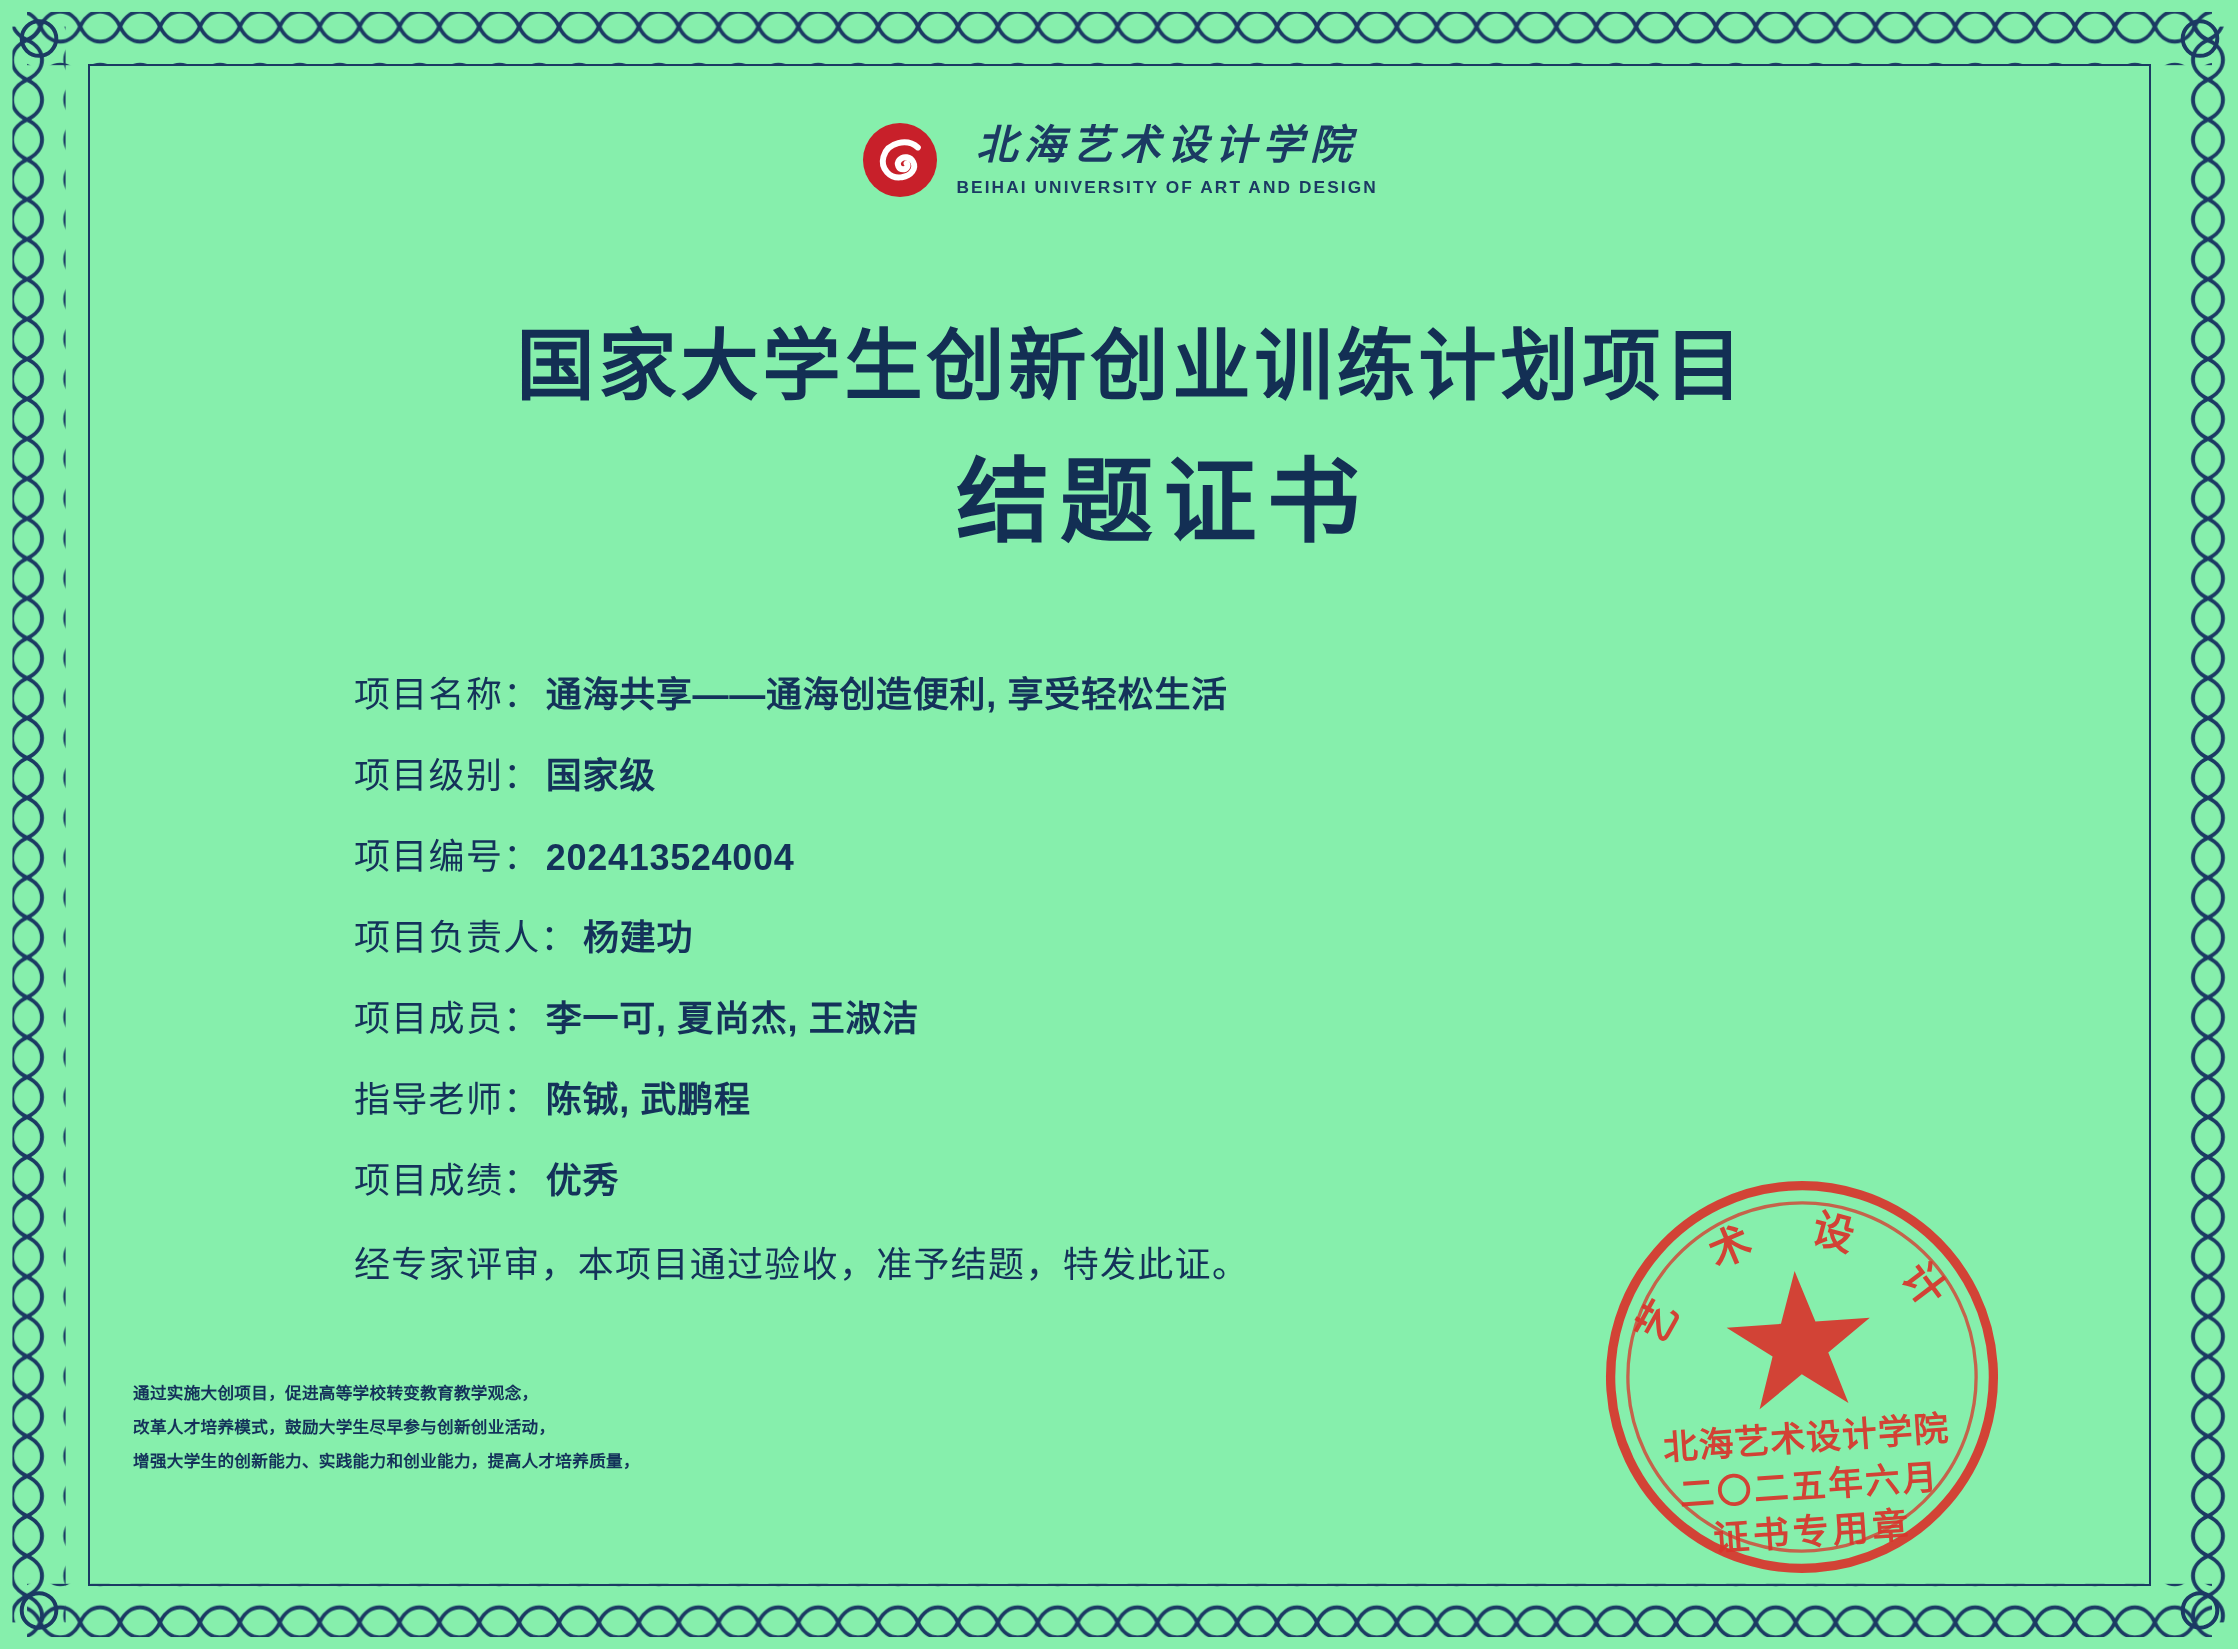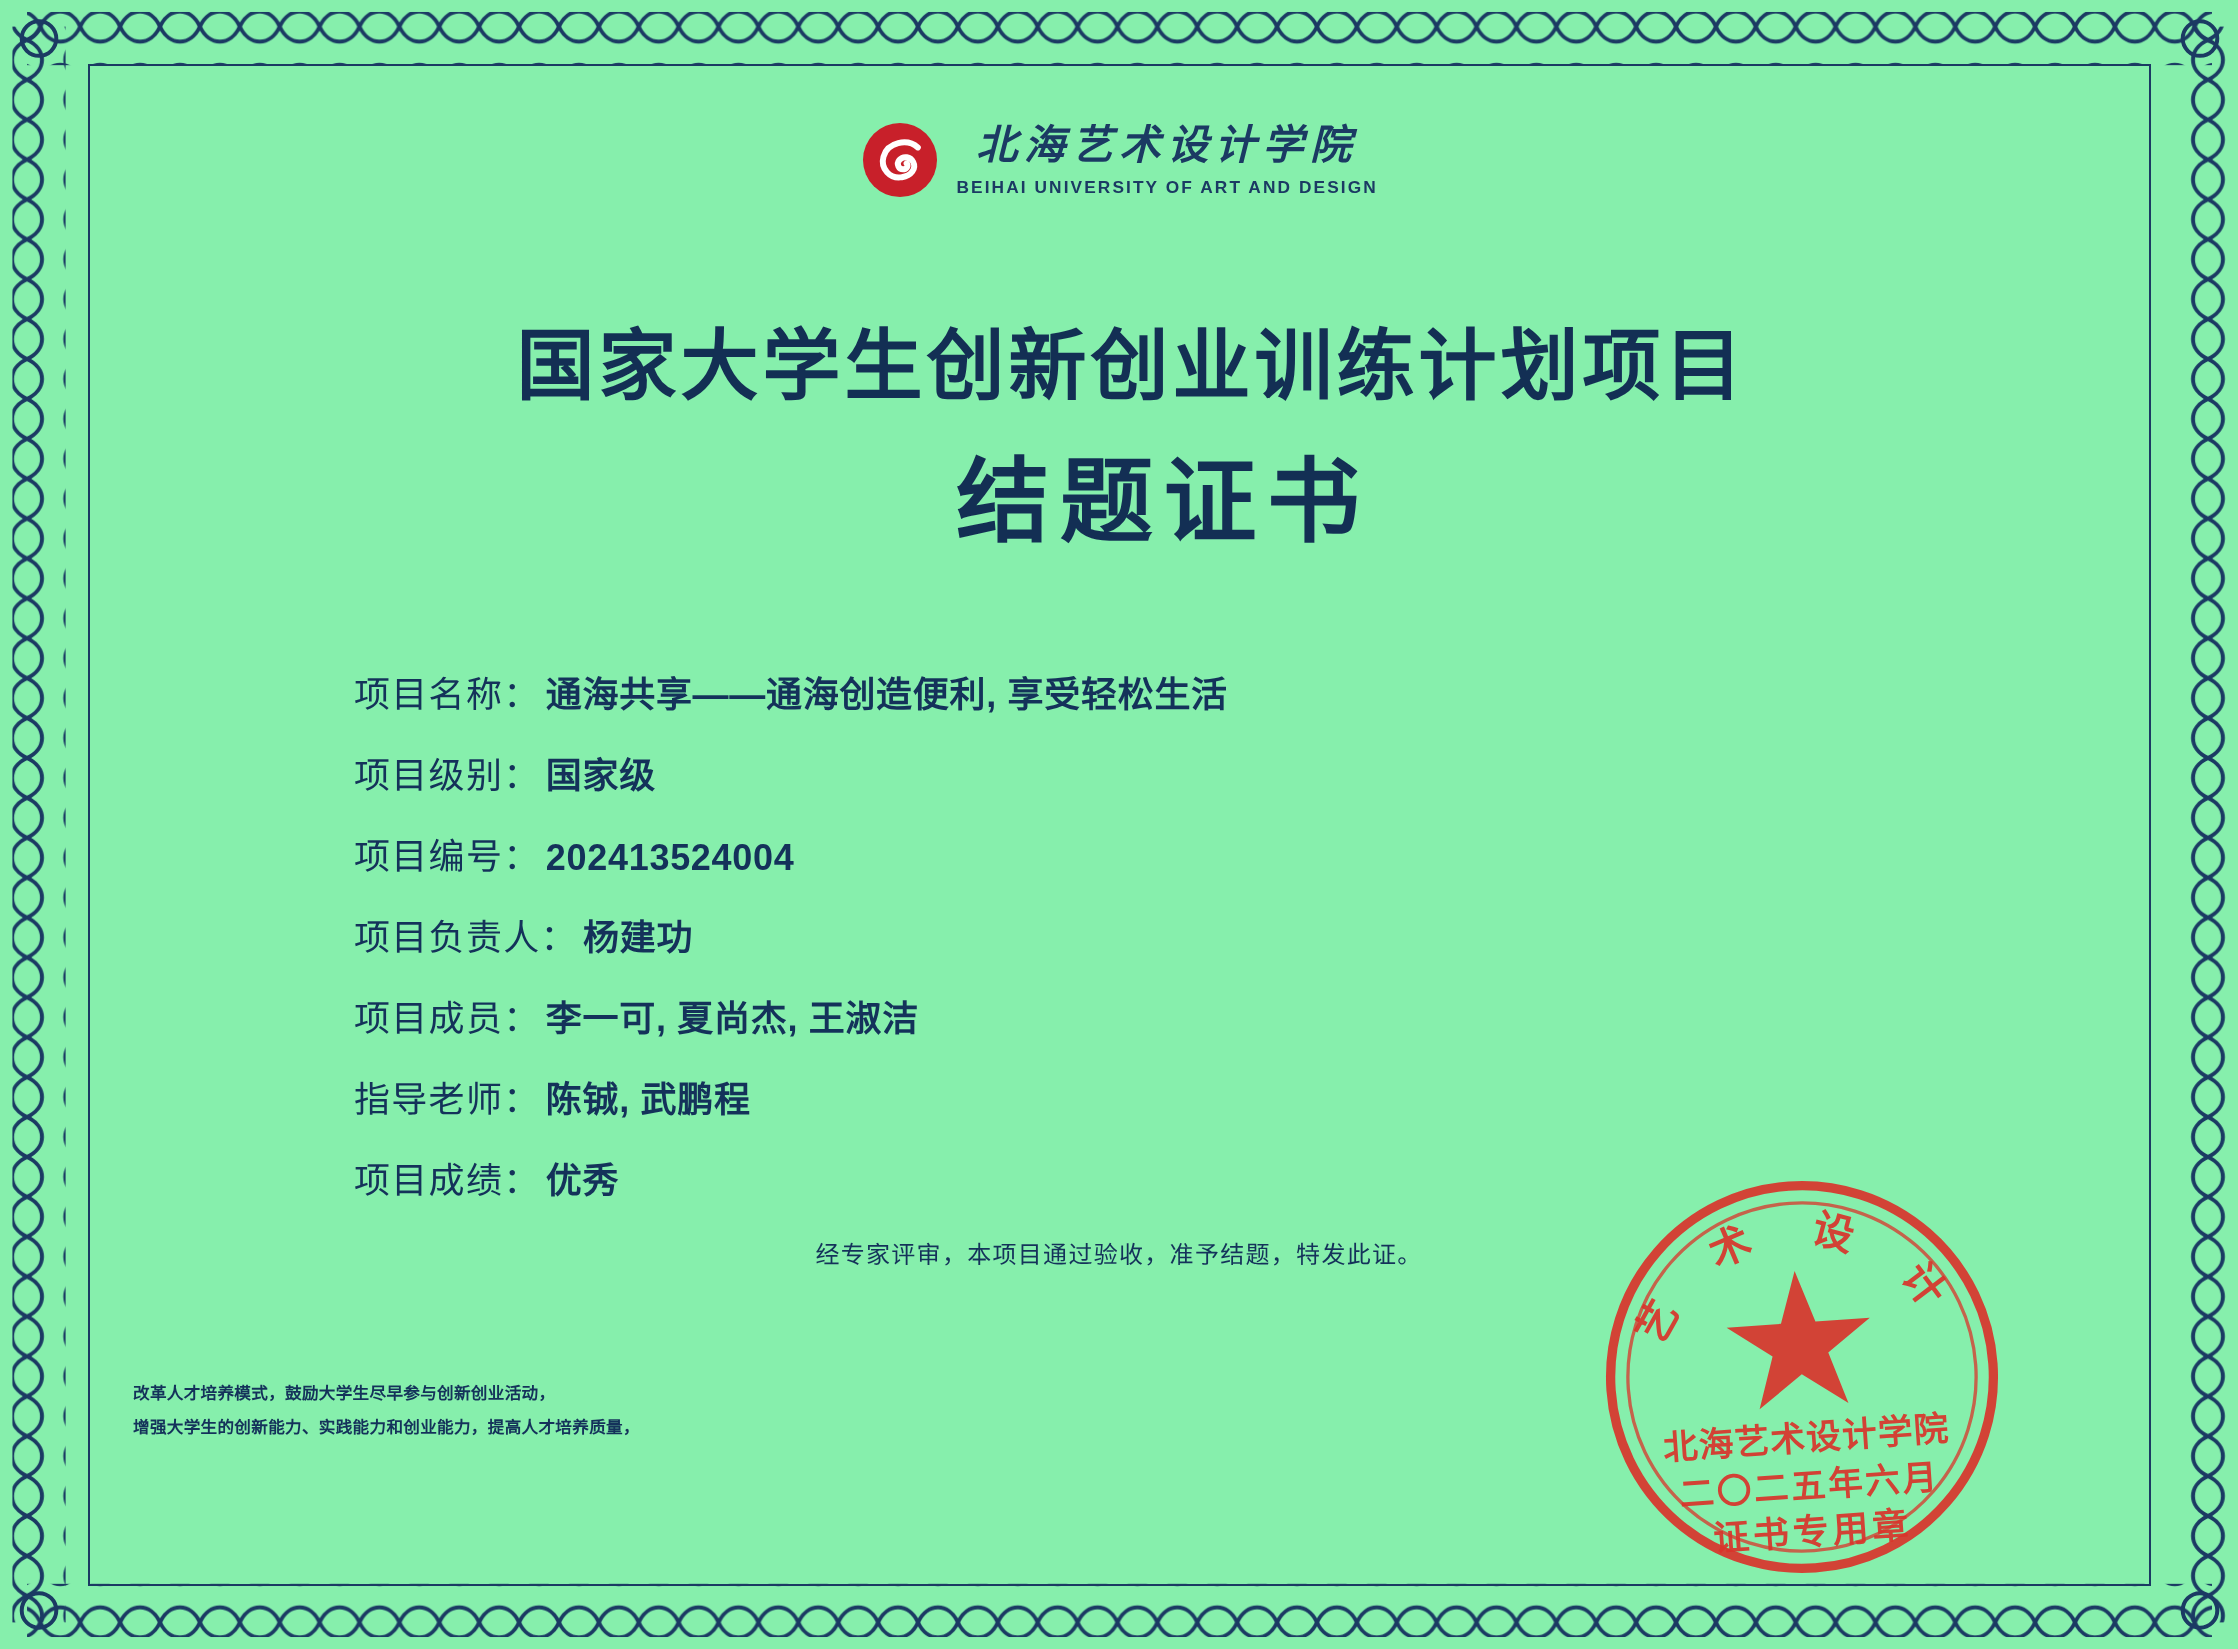--- a/index.html
+++ b/index.html
@@ -137,26 +137,25 @@
   .field-value {
     font-size: 36px;
     color: #14325a;
     font-family: "Liberation Sans", sans-serif;
     font-weight: bold;
     letter-spacing: 0.7px;
     margin-left: 5.3px;
   }
   .statement {
     margin-top: 32px;
-    font-size: 24px;
+    font-size: 36px;
     color: #14325a;
     font-family: Liberation Sans, sans-serif;
     letter-spacing: 1.3px;
     white-space: nowrap;
-    text-align: center;
   }
 
   
   .footnote {
     position: absolute;
     left: 133px;
     top: 1377px;
     width: 1064px;
     font-family: "Liberation Serif", serif;
     font-weight: bold;
@@ -261,20 +260,21 @@
       <span class="field-value">陈铖, 武鹏程</span>
     </div>
     <div class="field-row">
       <span class="field-label">项目成绩：</span>
       <span class="field-value">优秀</span>
     </div>
     <div class="statement">经专家评审，本项目通过验收，准予结题，特发此证。</div>
   </div>
 
   <div class="footnote">
+    <div>通过实施大创项目，促进高等学校转变教育教学观念，</div>
     <div>改革人才培养模式，鼓励大学生尽早参与创新创业活动，</div>
     <div>增强大学生的创新能力、实践能力和创业能力，提高人才培养质量，</div>
   </div>
 
   <div class="seal">
     <svg width="412" height="412" viewBox="0 0 620 620" xmlns="http://www.w3.org/2000/svg">
       <defs>
         <path id="arcTop" d="M 90,330 A 220,220 0 0 1 530,330" fill="none"></path>
         <path id="arcBottom" d="M 120,330 A 190,190 0 0 0 500,330" fill="none"></path>
       </defs>

